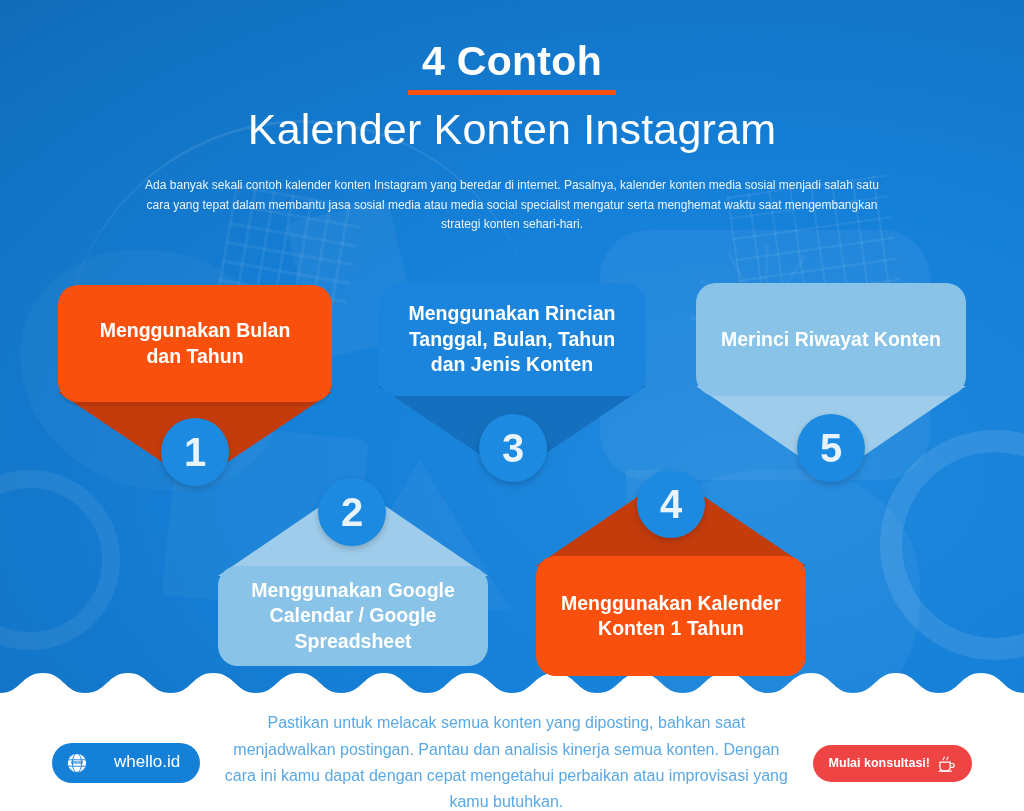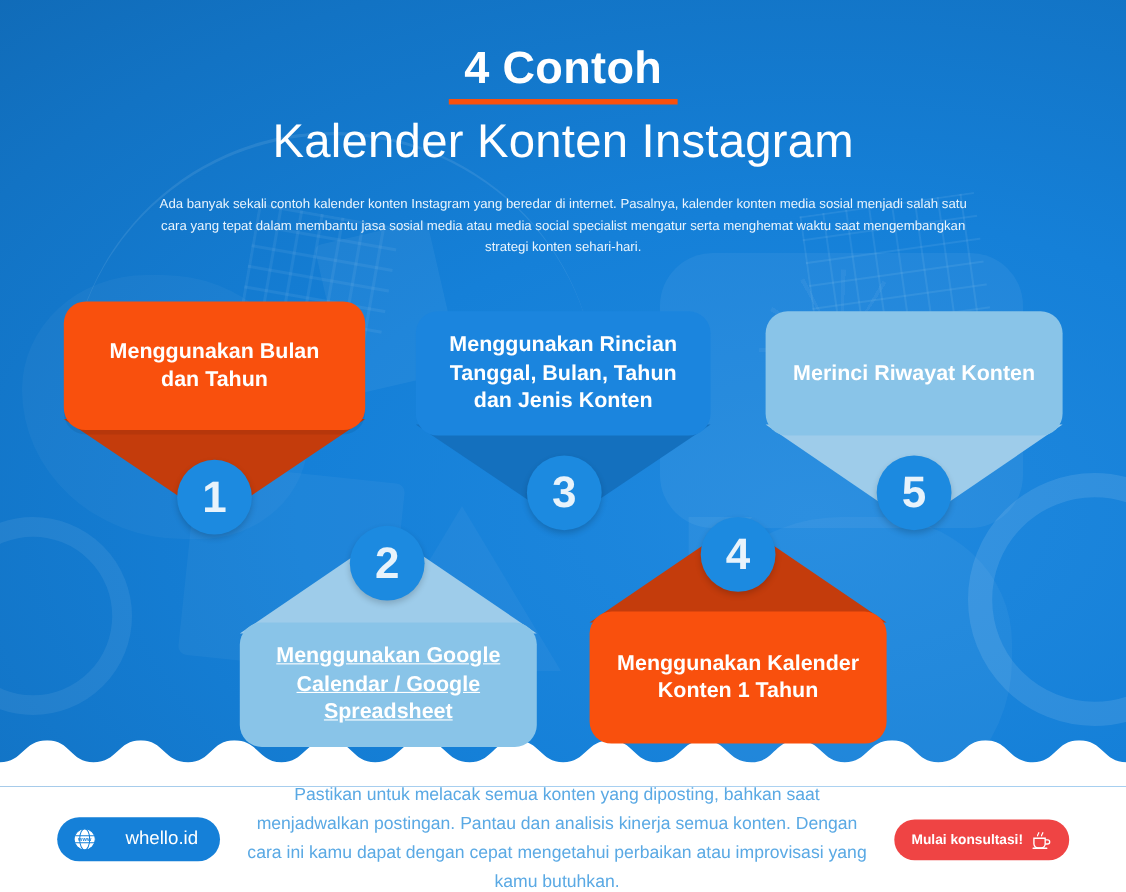--- a/index.html
+++ b/index.html
@@ -162,25 +162,25 @@
     background:#1C8AE0;
     box-shadow:0 3px 6px rgba(0,0,0,0.18);
     color:#E8F3FB;
     font-size:40px; font-weight:bold;
     display:flex; align-items:center; justify-content:center;
     z-index:5;
     line-height:1;
   }
 
   
-  #card1 { left:58px;  top:274px; width:274px; --half:137px; --th:92px; --tri:#C43C0C; }
+  #card1 { left:58px;  top:285px; width:274px; --half:137px; --th:92px; --tri:#C43C0C; }
   #card1 .box { background:#F9500D; height:117px; box-shadow:0 4px 0 rgba(0,0,0,0.07); }
 
   #card2 { left:218px; top:566px; width:270px; --half:135px; --th:92px; --tri:#9ECCEA; }
-  #card2 .box { background:#89C4E8; height:113px;text-decoration:underline; }
+  #card2 .box { background:#89C4E8; height:100px; }
 
   #card3 { left:378px; top:283px; width:268px; --half:134px; --th:90px; --tri:#1470BE; }
   #card3 .box { background:#1B85DE; height:113px; }
 
   #card4 { left:536px; top:556px; width:270px; --half:135px; --th:92px; --tri:#C43C0C; }
   #card4 .box { background:#F9500D; height:120px; }
 
   #card5 { left:696px; top:283px; width:270px; --half:135px; --th:92px; --tri:#9ECCEA; }
   #card5 .box { background:#89C4E8; height:113px; }
 

